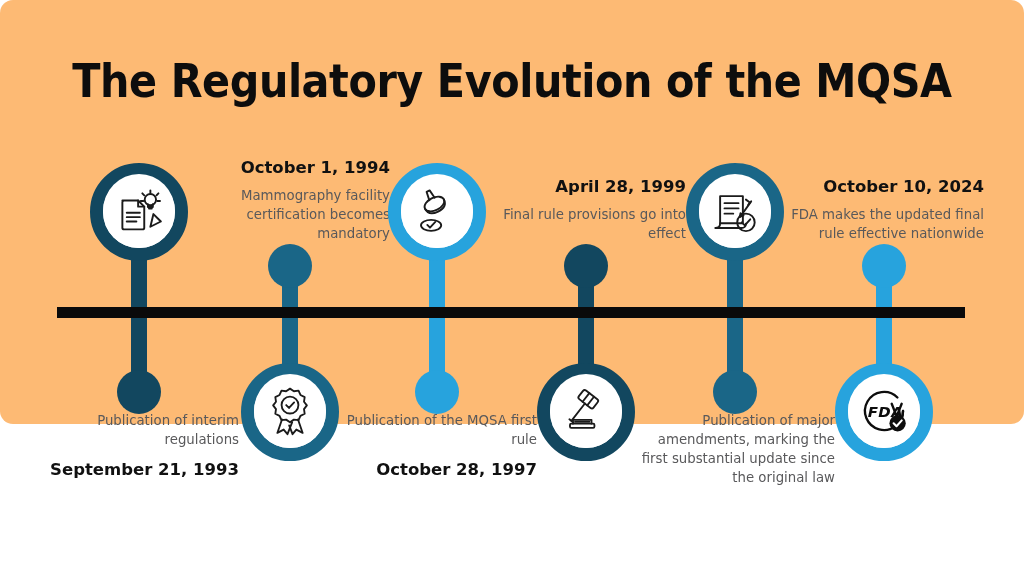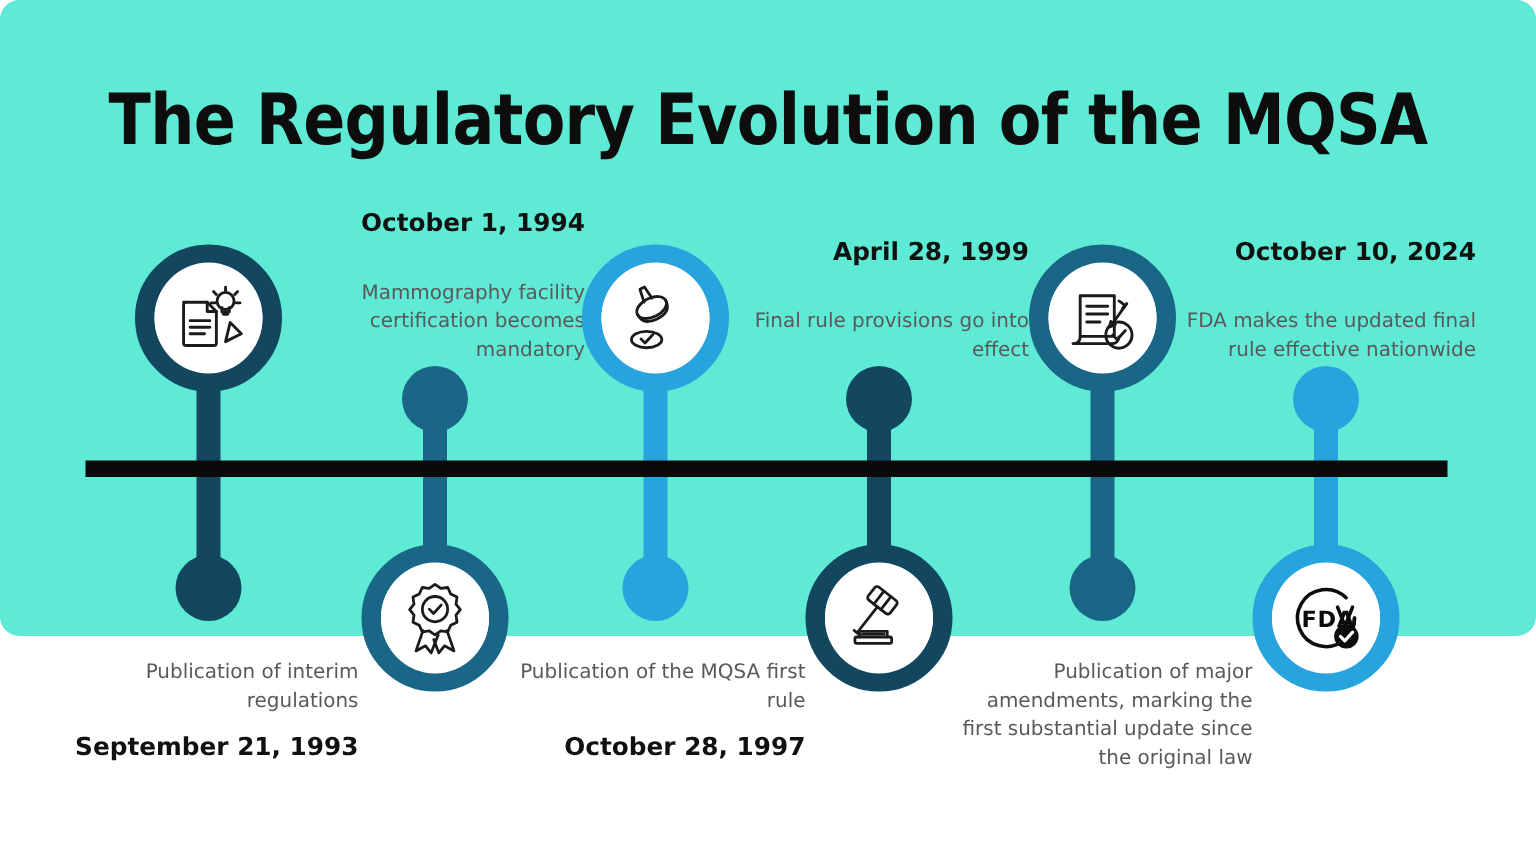--- a/index.html
+++ b/index.html
@@ -12,21 +12,21 @@
     background: #ffffff;
     font-family: "Liberation Sans", sans-serif;
     overflow: hidden;
     position: relative;
   }
 
   #stage {
     position: relative;
     width: 1024px;
     height: 424px;
-    background: #5eead4;
+    background: #fdba74;
     border-radius: 13px;
   }
 
   
   #title {
     position: absolute;
     left: 0;
     top: 55px;
     width: 1024px;
     text-align: center;
@@ -80,22 +80,23 @@
   .circle {
     position: absolute;
     width: 98px;
     height: 98px;
     border-radius: 50%;
     left: -49px;
     z-index: 14;
     box-sizing: border-box;
     background: #ffffff;
     display: flex;
-    align-items: center;
+    align-items: flex-end;
     justify-content: center;
+    font-style: italic;
   }
   .circle .inner {
     width: 74px;
     height: 74px;
     border-radius: 50%;
     background: #ffffff;
     display: flex;
     align-items: center;
     justify-content: center;
     overflow: hidden;
@@ -117,21 +118,20 @@
     color: #111111;
     line-height: 1.25;
     white-space: nowrap;
   }
   .desc {
     font-family: "DejaVu Sans", sans-serif;
     font-weight: normal;
     font-size: 13.3px;
     color: #59595b;
     line-height: 1.42;
-    margin-top: 28px;
   }
 
   
   .txt.above .date { margin-bottom: 9px; }
   
   .txt.below .desc { margin-bottom: 10px; }
 </style>
 </head>
 <body>
 

